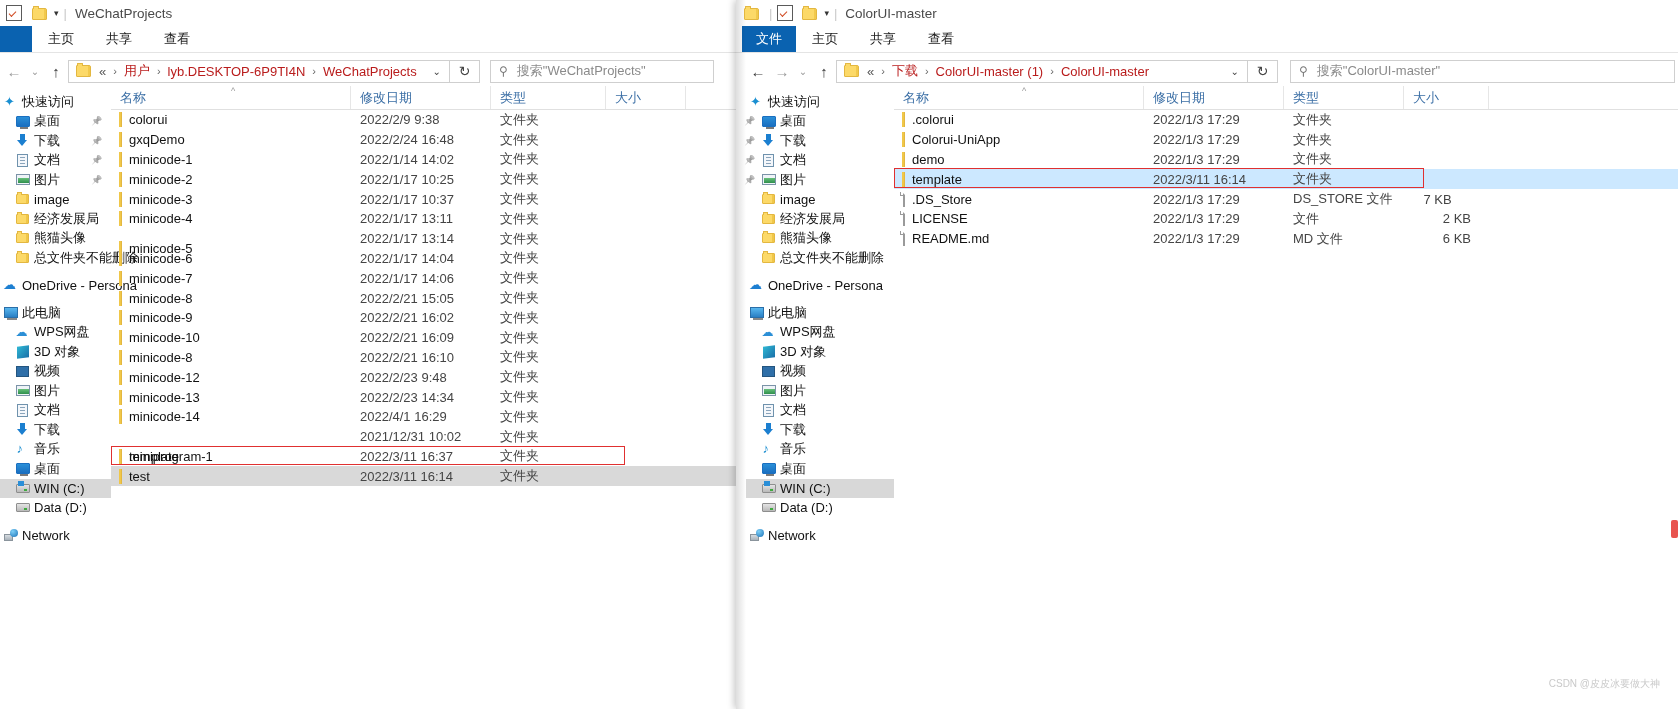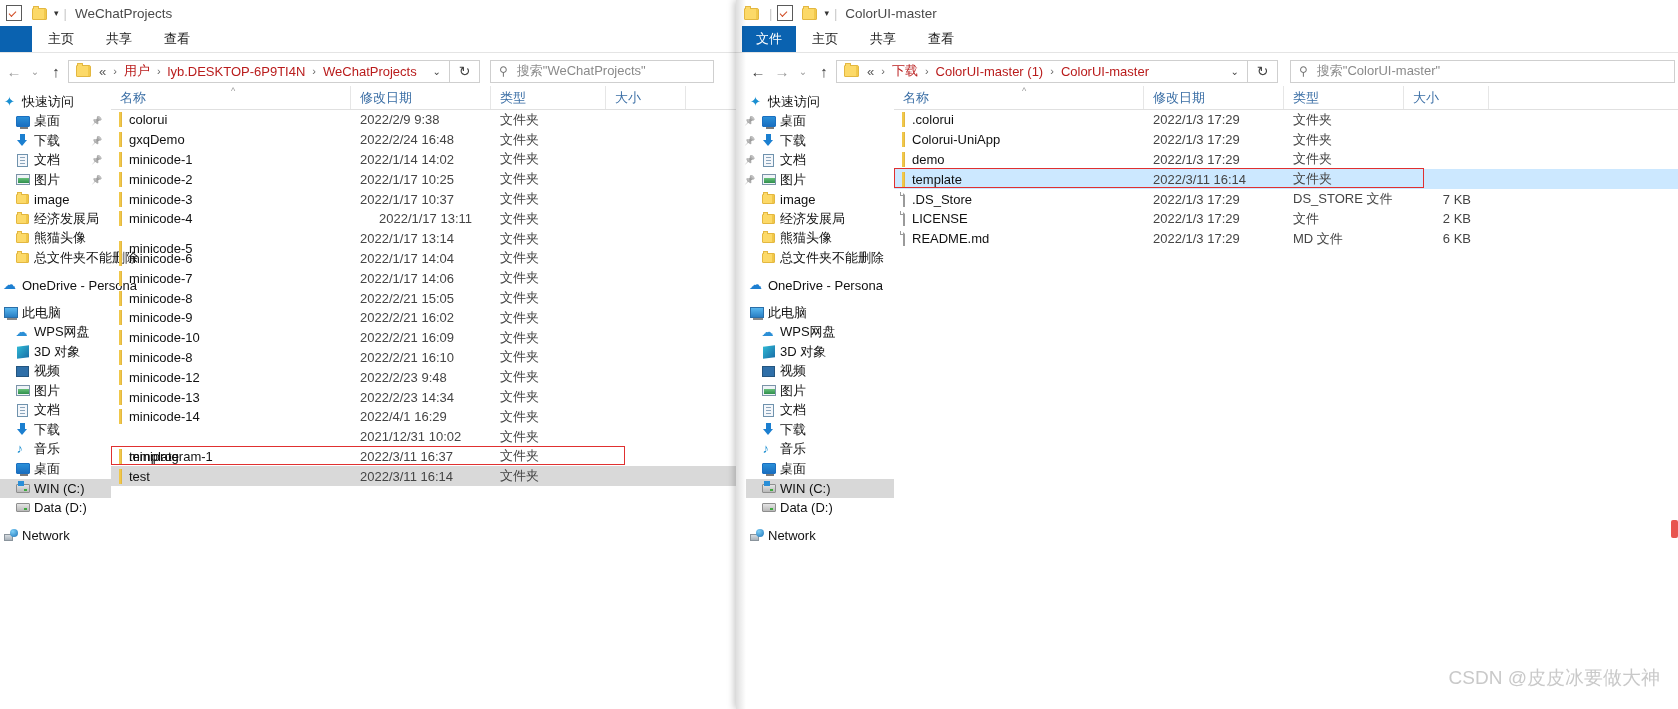--- a/index.html
+++ b/index.html
@@ -97,21 +97,21 @@
   .i-file:after{content:"";position:absolute;right:-1px;top:-1px;width:4px;height:4px;border-left:1px solid #9a9a9a;border-bottom:1px solid #9a9a9a;transform:rotate(0deg);}
 
   .redbox{position:absolute;border:1.6px solid #e03030;box-sizing:border-box;pointer-events:none;}
 
   
   #right-window{left:736px;top:0;width:942px;height:709px;background:#fff;
     box-shadow:-2px 0 7px rgba(0,0,0,0.22);}
   #right-window .shadowedge{position:absolute;left:0;top:0;width:10px;height:709px;
     background:linear-gradient(to right,rgba(0,0,0,0.13),rgba(0,0,0,0));}
 
-  .watermark{position:absolute;right:18px;bottom:18px;color:#c9c9c9;font-size:19px;}
+  .watermark{position:absolute;right:18px;bottom:18px;color:#c9c9c9;font-size:10px;}
   .scroll-nub{position:absolute;right:0;width:7px;height:18px;background:#e8544f;border-radius:2px;}
 </style>
 </head>
 <body>
 
 <div class="win" id="left-window">
 
   <div class="titlebar">
     <div class="tb-icon" style="margin-left:2px;">
       <div class="ico-qa-check"></div>
@@ -347,21 +347,21 @@
             </div>
             <div class="cell" style="width: 140px; flex: 0 0 140px;">2022/1/17 10:37</div>
             <div class="cell" style="width: 115px; flex: 0 0 115px;">文件夹</div>
             <div class="cell size" style="width: 80px; flex: 0 0 80px;"></div>
           </div>
           <div class="row">
             <div class="cell-name" style="width: 240px; flex: 0 0 240px;">
               <span class="fi"><span class="i-fold-sm"></span></span>
               <span>minicode-4</span>
             </div>
-            <div class="cell" style="width: 140px; flex: 0 0 140px; text-align: center;">2022/1/17 13:11</div>
+            <div class="cell" style="width: 140px; flex: 0 0 140px;">2022/1/17 13:11</div>
             <div class="cell" style="width: 115px; flex: 0 0 115px;">文件夹</div>
             <div class="cell size" style="width: 80px; flex: 0 0 80px;"></div>
           </div>
           <div class="row">
             <div class="cell-name" style="width: 240px; flex: 0 0 240px; margin-top: 20px;">
               <span class="fi"><span class="i-fold-sm"></span></span>
               <span>minicode-5</span>
             </div>
             <div class="cell" style="width: 140px; flex: 0 0 140px;">2022/1/17 13:14</div>
             <div class="cell" style="width: 115px; flex: 0 0 115px;">文件夹</div>
@@ -717,21 +717,21 @@
             <div class="cell" style="width: 120px; flex: 0 0 120px;">文件夹</div>
             <div class="cell size" style="width: 85px; flex: 0 0 85px;"></div>
           </div>
           <div class="row">
             <div class="cell-name" style="width: 250px; flex: 0 0 250px;">
               <span class="fi"><span class="i-file"></span></span>
               <span>.DS_Store</span>
             </div>
             <div class="cell" style="width: 140px; flex: 0 0 140px;">2022/1/3 17:29</div>
             <div class="cell" style="width: 120px; flex: 0 0 120px;">DS_STORE 文件</div>
-            <div class="cell size" style="width: 85px; flex: 0 0 85px;">7 KB</div>
+            <div class="cell size" style="width: 85px; flex: 0 0 85px; text-align: center;">7 KB</div>
           </div>
           <div class="row">
             <div class="cell-name" style="width: 250px; flex: 0 0 250px;">
               <span class="fi"><span class="i-file"></span></span>
               <span>LICENSE</span>
             </div>
             <div class="cell" style="width: 140px; flex: 0 0 140px;">2022/1/3 17:29</div>
             <div class="cell" style="width: 120px; flex: 0 0 120px;">文件</div>
             <div class="cell size" style="width: 85px; flex: 0 0 85px;">2 KB</div>
           </div>

